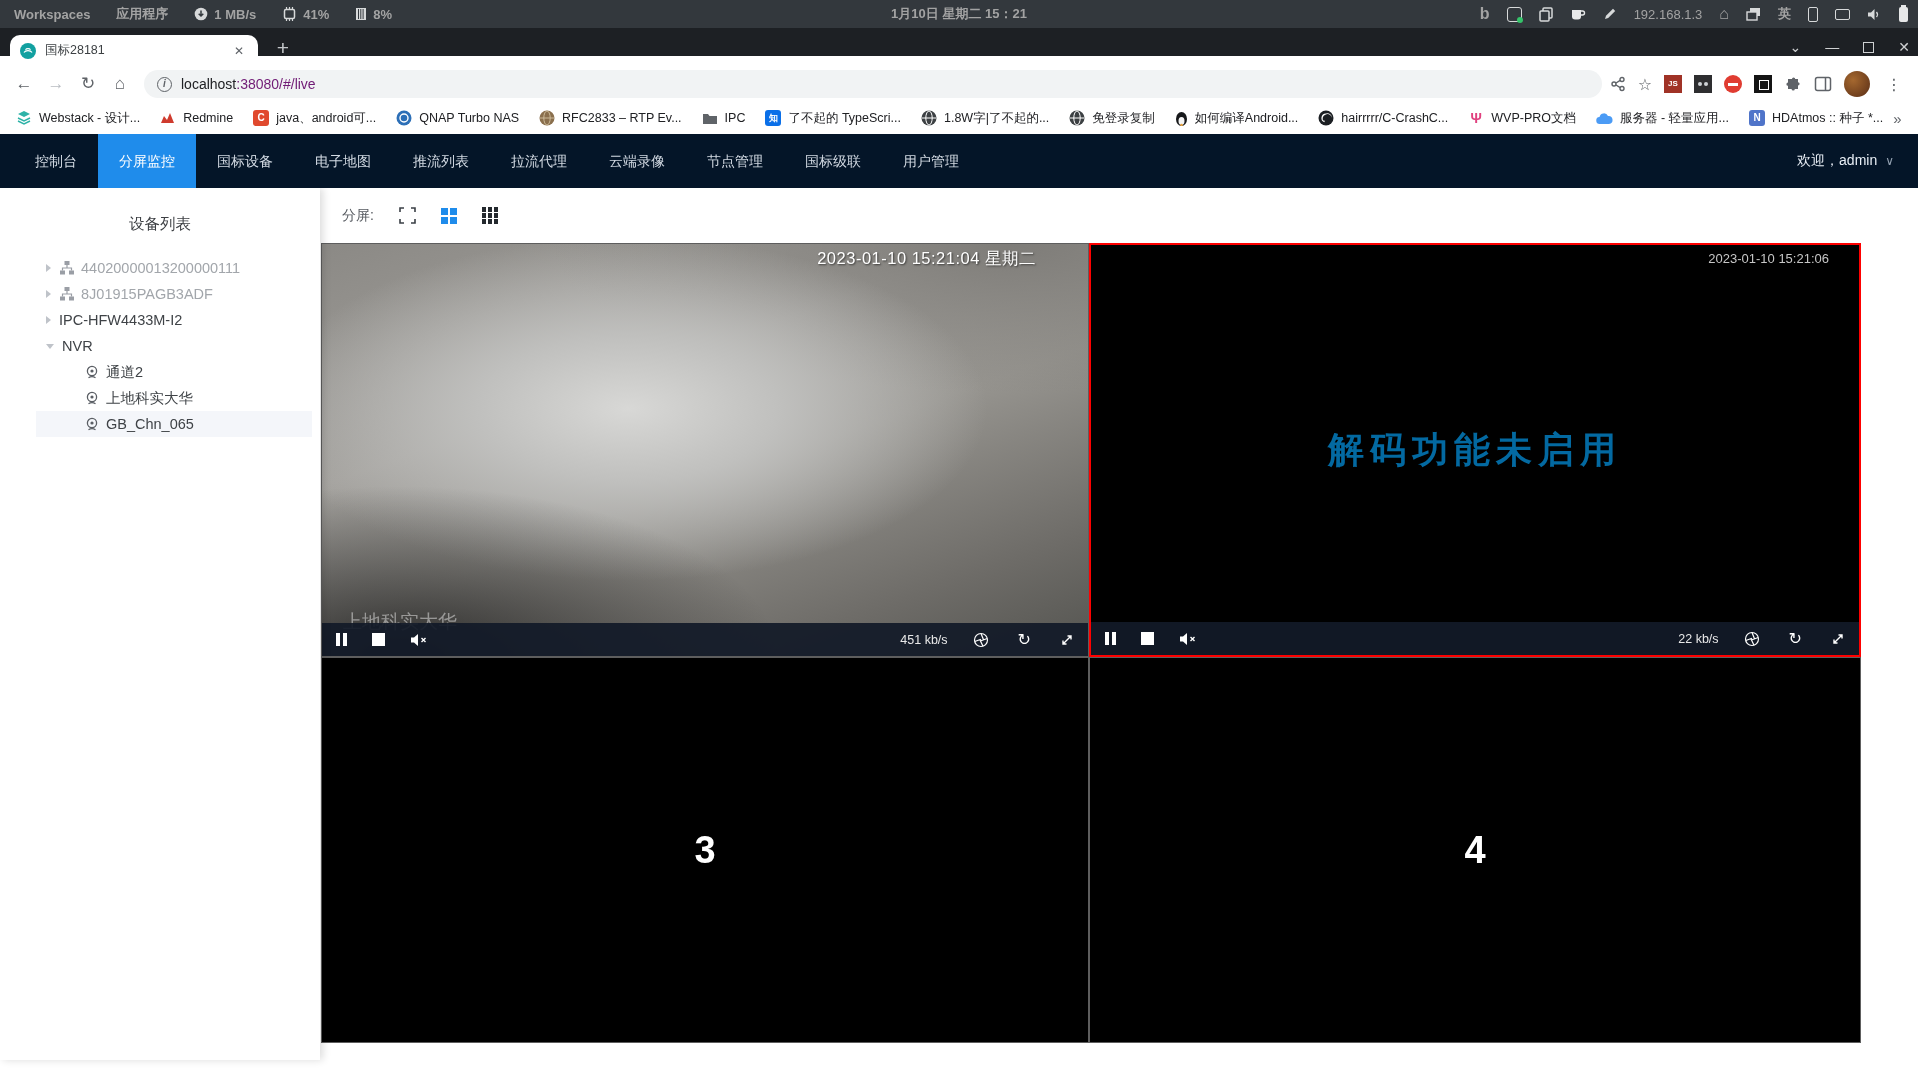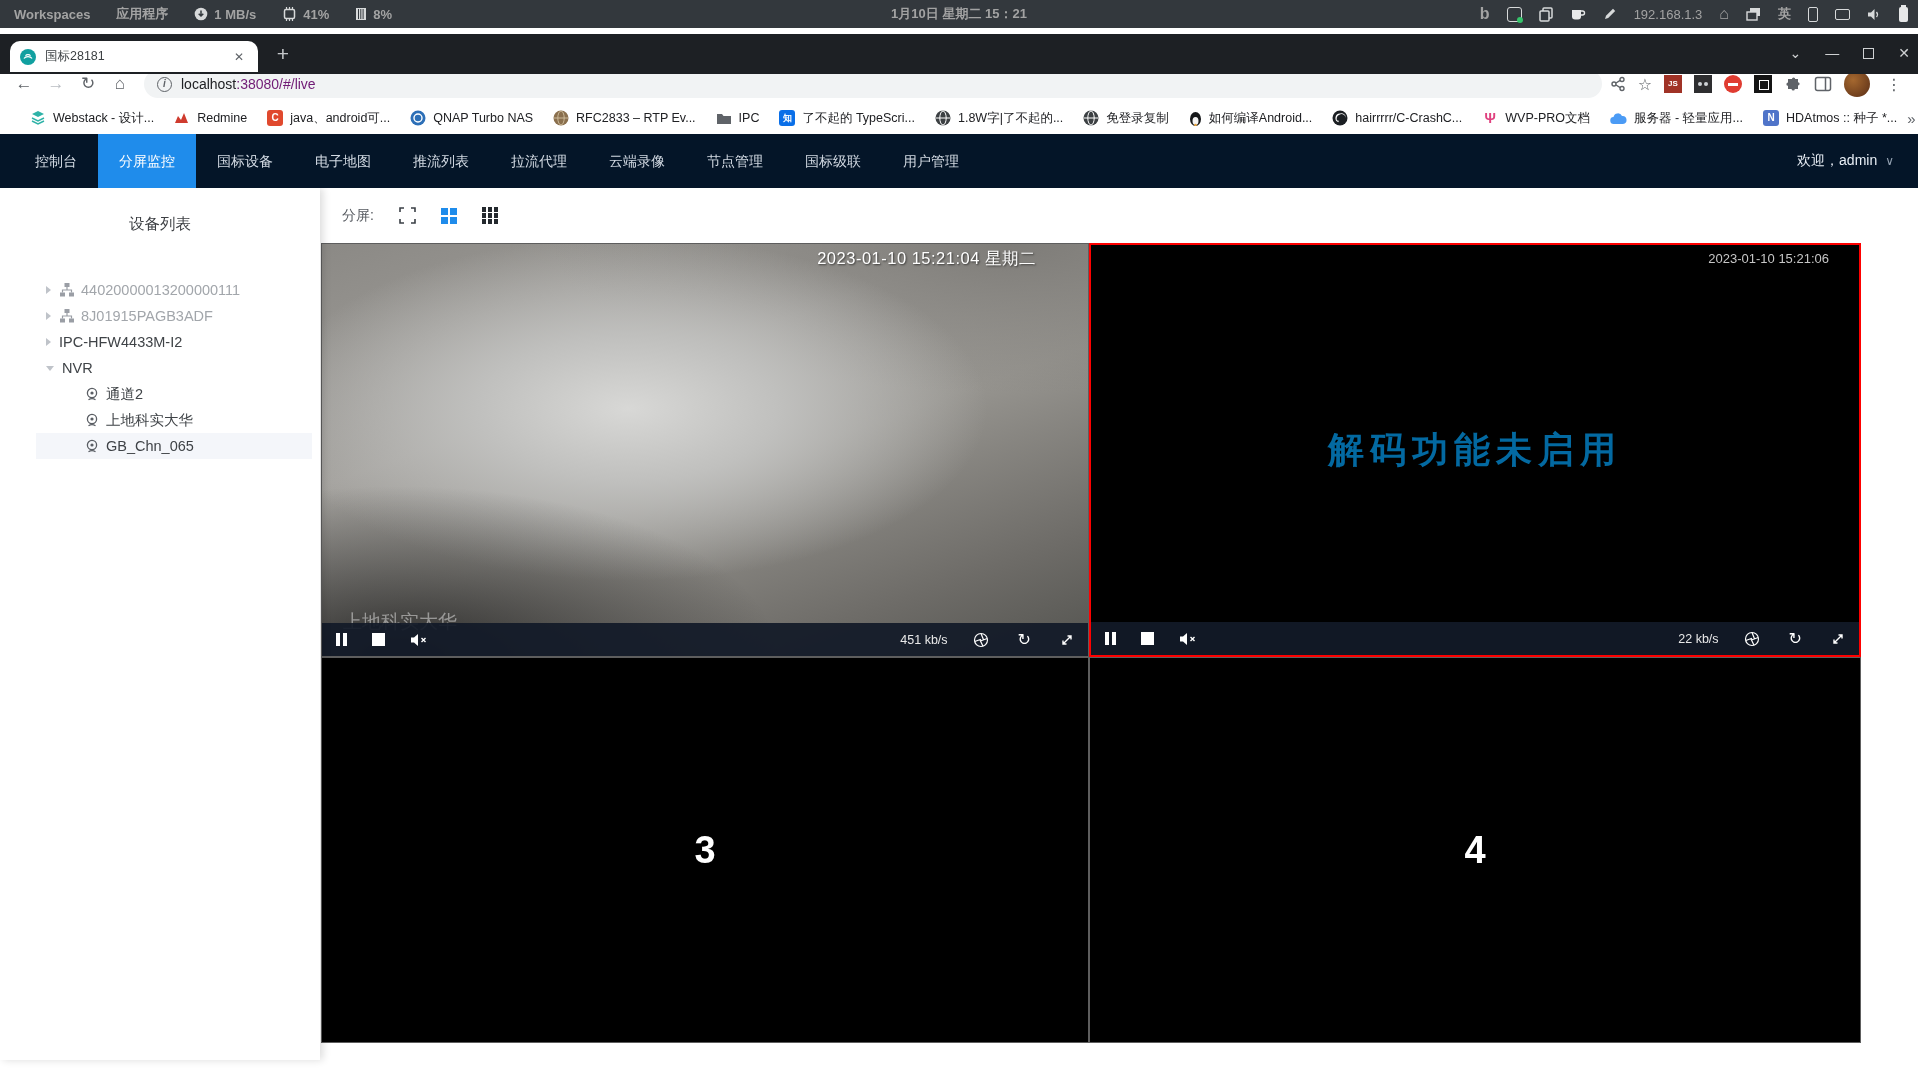--- a/index.html
+++ b/index.html
@@ -17,21 +17,21 @@
   .bing-b { font-size:16px; font-weight:700; }
   .appshot { width:15px; height:15px; border:1.6px solid #d7d9da; border-radius:3px; position:relative; }
   .appshot::after { content:""; position:absolute; width:6px; height:6px; border-radius:50%;
     background:#35c46a; right:-2px; bottom:-2px; }
   .phoneic { width:10px; height:15px; border:1.6px solid #d7d9da; border-radius:2px; }
   .monitoric { width:15px; height:11px; border:1.6px solid #d7d9da; border-radius:2px; }
   .batteryic { width:9px; height:15px; background:#e6e7e8; border-radius:2px; position:relative; }
   .batteryic::before { content:""; position:absolute; top:-2px; left:2px; width:5px; height:2px; background:#e6e7e8; }
 
   
-  .tabstrip { position:absolute; top:34px; left:0; width:1918px; height:40px; background:#1d2024; z-index:49; }
+  .tabstrip { position:absolute; top:28px; left:0; width:1918px; height:28px; background:#1d2024; z-index:49; }
   .tab { position:absolute; left:10px; top:7px; width:248px; height:31px; background:#fff;
     border-radius:10px 10px 0 0; display:flex; align-items:center; padding:0 10px; gap:9px; }
   .tab-title { flex:1; font-size:12.5px; color:#3c4043; }
   .tab-close { color:#5f6368; font-size:12px; width:18px; height:18px; line-height:18px; text-align:center; border-radius:50%; }
   .newtab { position:absolute; left:268px; top:6px; color:#c3c6c9; font-size:21px; width:30px; height:30px;
     line-height:28px; text-align:center; }
   .wincontrols { position:absolute; right:8px; top:0; height:38px; display:flex; align-items:center; gap:24px; color:#cfd1d3; }
   .winmax { width:11px; height:11px; border:1.5px solid #cfd1d3; }
   .winbtn { font-size:14px; }
 
@@ -56,39 +56,39 @@
   .ext-red { background:#e03c31; border-radius:50%; position:relative; }
   .ext-red::after { content:""; position:absolute; left:4px; top:8px; width:10px; height:2.5px; background:#fff; }
   .ext-black { background:#141414; position:relative; }
   .ext-black::after { content:""; position:absolute; left:5px; top:5px; width:8px; height:8px; border:1.6px solid #fff; }
   .avatar { width:26px; height:26px; border-radius:50%;
     background:radial-gradient(circle at 35% 35%, #a5682f, #6c3c1c 75%); }
   .kebab { font-size:16px; color:#5f6368; padding:0 4px; }
 
   
   .bookmarksbar { position:absolute; top:102px; left:0; width:1918px; height:32px; background:#fff;
-    display:flex; align-items:center; padding-left:20px; z-index:47; }
+    display:flex; align-items:center; padding-left:6px; z-index:47; }
   .bm { display:flex; align-items:center; gap:7px; padding:0 10px; font-size:12.5px; color:#202124; white-space:nowrap; }
   .bm-glyph { width:16px; height:16px; border-radius:3px; color:#fff; font-size:10px; font-weight:700;
     text-align:center; line-height:16px; flex:none; }
   .bm-overflow { margin-left:auto; padding-right:20px; color:#5f6368; font-size:15px; }
 
   
   .appnav { position:absolute; top:134px; left:0; width:1918px; height:54px; background:#041528;
     display:flex; align-items:center; color:#d3dae3; font-size:14px; padding-left:14px; z-index:46; }
   .nav-item { height:54px; line-height:54px; padding:0 21px; }
   .nav-item.active { background:#1f8ceb; color:#fff; }
   .welcome { margin-left:auto; padding-right:24px; color:#e8eef5; display:flex; align-items:center; gap:8px; }
   .welcome .caret { color:#93a1b1; font-size:12px; }
 
   
   .sidebar { position:absolute; top:188px; left:0; width:320px; bottom:18px; background:#fff;
     box-shadow:3px 0 8px rgba(0,0,0,.14); z-index:10; }
   .sidebar-title { margin-top:26px; text-align:center; font-size:15.5px; color:#3c3f43; }
-  .tree { margin:42px 8px 0 36px; font-size:14.5px; }
+  .tree { margin:20px 8px 0 36px; font-size:14.5px; }
   .trow { height:26px; display:flex; align-items:center; gap:6px; padding-left:10px; color:#3f4347; }
   .trow.child { padding-left:48px; }
   .trow.selected { background:#f4f6fa; }
   .trow.offline { color:#a2a6ab; }
   .caret-r { width:0; height:0; border-top:4px solid transparent; border-bottom:4px solid transparent;
     border-left:5px solid #bfc3c9; margin-right:2px; flex:none; }
   .caret-d { width:0; height:0; border-left:4px solid transparent; border-right:4px solid transparent;
     border-top:5px solid #bfc3c9; margin-right:2px; flex:none; }
   .tico { flex:none; display:flex; }
 

